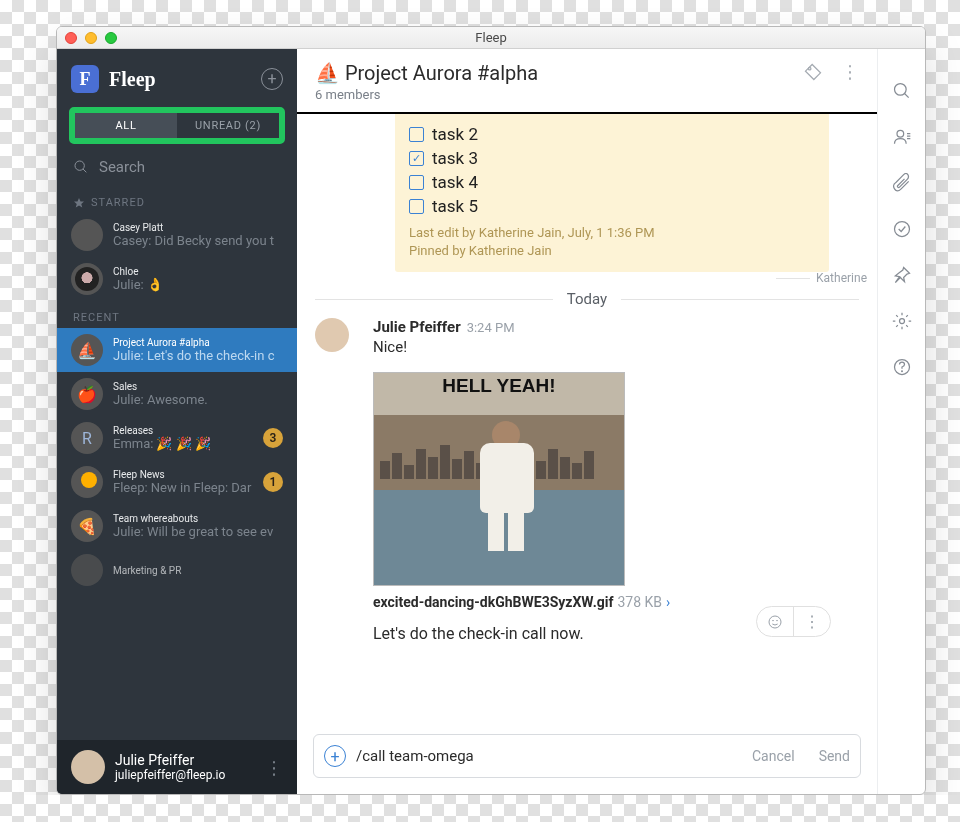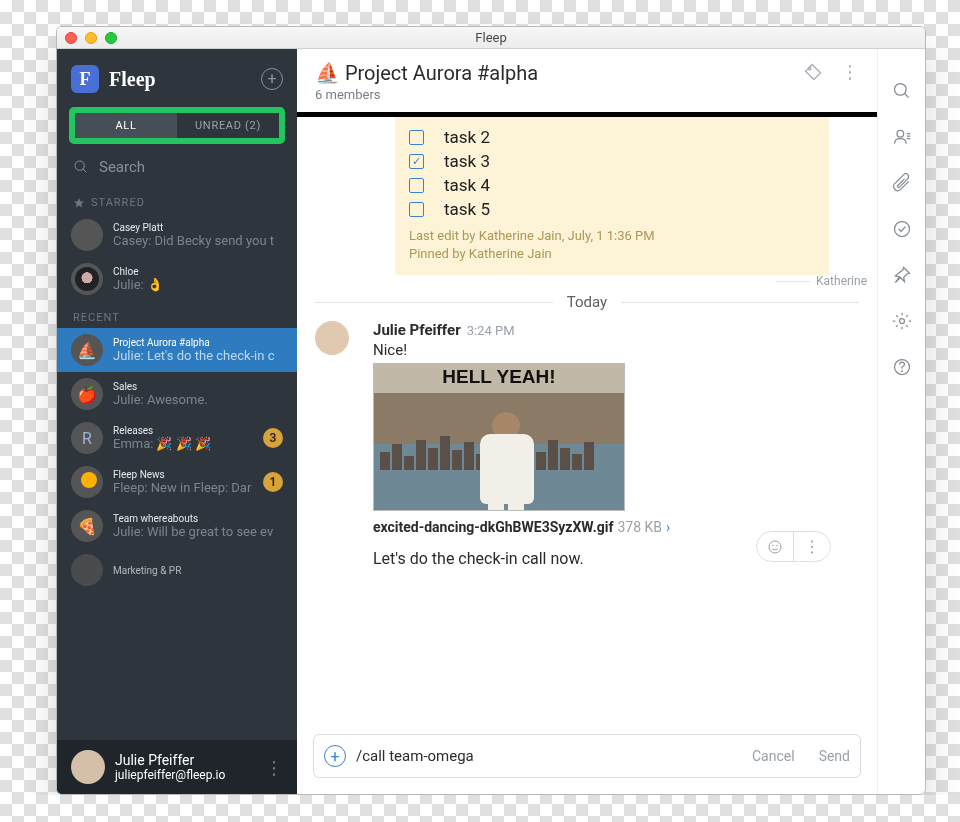--- a/index.html
+++ b/index.html
@@ -43,42 +43,42 @@
 .conv .badge{width:20px;height:20px;border-radius:50%;background:#d8a33a;color:#2b2217;font-size:12px;display:flex;align-items:center;justify-content:center;font-weight:600;margin-left:4px;}
 .sb-footer{margin-top:auto;background:#1f252b;display:flex;align-items:center;padding:10px 14px;}
 .sb-footer .av{width:34px;height:34px;border-radius:50%;background:#d4c0a8;flex-shrink:0;}
 .sb-footer .txt{margin-left:10px;}
 .sb-footer .name{color:#fff;font-size:14px;}
 .sb-footer .email{color:#ffffff;font-size:12px;}
 .sb-footer .more{margin-left:auto;color:#7c848d;font-size:18px;cursor:pointer;letter-spacing:0px;}
 
 .main{flex:1;display:flex;min-width:0;}
 .chat{flex:1;display:flex;flex-direction:column;min-width:0;}
-.chat-header{padding:12px 18px 10px;border-bottom:5px solid #000000;display:flex;align-items:flex-start;}
+.chat-header{padding:12px 18px 10px;border-bottom:2px solid #000000;display:flex;align-items:flex-start;}
 .ch-title{font-size:20px;color:#2b2b2b;}
 .ch-sub{font-size:13px;color:#7a8089;margin-top:2px;}
 .ch-icons{margin-left:auto;display:flex;align-items:center;gap:18px;color:#a5abb2;}
 .chat-body{flex:1;overflow:hidden;position:relative;padding:0 18px;}
 .pinned{background:#fdf3d6;border-radius:0 0 3px 3px;padding:8px 14px 12px;margin-left:80px;margin-right:30px;}
-.task{display:flex;align-items:center;gap:20px;font-size:17px;color:#222;padding:2px 0;}
+.task{display:flex;align-items:center;gap:8px;font-size:17px;color:#222;padding:2px 0;}
 .task .cb{width:15px;height:15px;border:1.5px solid #3b82d4;border-radius:2px;display:inline-flex;align-items:center;justify-content:center;font-size:11px;color:#3b82d4;}
 .pinned-meta{color:#af9655;font-size:13px;margin-top:6px;line-height:1.4;}
 .seen{position:absolute;right:10px;top:157px;display:flex;align-items:center;gap:6px;font-size:12px;color:#9aa1a9;}
 .seen .line{flex:1;height:1px;background:#e3e3e3;width:34px;}
 .divider{display:flex;align-items:center;margin:18px 0 10px;}
 .divider .ln{flex:1;height:1px;background:#e3e3e3;}
 .divider .lbl{padding:0 14px;color:#5a5f66;font-size:15px;}
 .msg{display:flex;margin-top:8px;gap:12px;}
 .msg .av{width:34px;height:34px;border-radius:50%;background:#e0c9b0;flex-shrink:0;overflow:hidden;}
 .msg .body{margin-left:12px;flex:1;min-width:0;}
 .msg .head{font-size:14px;}
 .msg .head b{color:#2b2b2b;font-size:15px;}
 .msg .head .time{color:#9aa1a9;margin-left:6px;font-size:13px;}
 .msg .text{color:#2b2b2b;font-size:15px;margin-top:2px;}
-.gif{margin-top:4px;width:252px;height:148px;border:1px solid #bbb;background:linear-gradient(#c1b8a8 0%,#c1b8a8 20%,#8b7a66 20%,#8b7a66 55%,#6e8896 55%,#6e8896 100%);position:relative;overflow:hidden;}
+.gif{margin-top:16px;width:252px;height:214px;border:1px solid #bbb;background:linear-gradient(#c1b8a8 0%,#c1b8a8 20%,#8b7a66 20%,#8b7a66 55%,#6e8896 55%,#6e8896 100%);position:relative;overflow:hidden;}
 .gif .caption{position:absolute;top:2px;left:0;right:0;text-align:center;font-weight:700;font-size:19px;color:#111;font-family:"Arial Black",Arial;}
 .gif .kid{position:absolute;left:96px;top:42px;width:72px;height:140px;}
 .gif .kidhead{width:28px;height:28px;border-radius:50%;background:#a8866a;position:absolute;top:6px;left:22px;}
 .gif .kidbody{width:54px;height:70px;background:#f2efe8;border-radius:10px 10px 6px 6px;position:absolute;top:28px;left:10px;}
 .gif .kidleg{width:16px;height:44px;background:#f2efe8;position:absolute;top:92px;}
 .gif .kidleg.l{left:18px;}
 .gif .kidleg.r{left:38px;}
 .gif .buildings{position:absolute;left:0;right:0;top:70px;height:36px;display:flex;align-items:flex-end;gap:2px;padding:0 6px;}
 .gif .b{background:#5a5048;width:10px;}
 .file{margin-top:8px;font-size:14px;}

